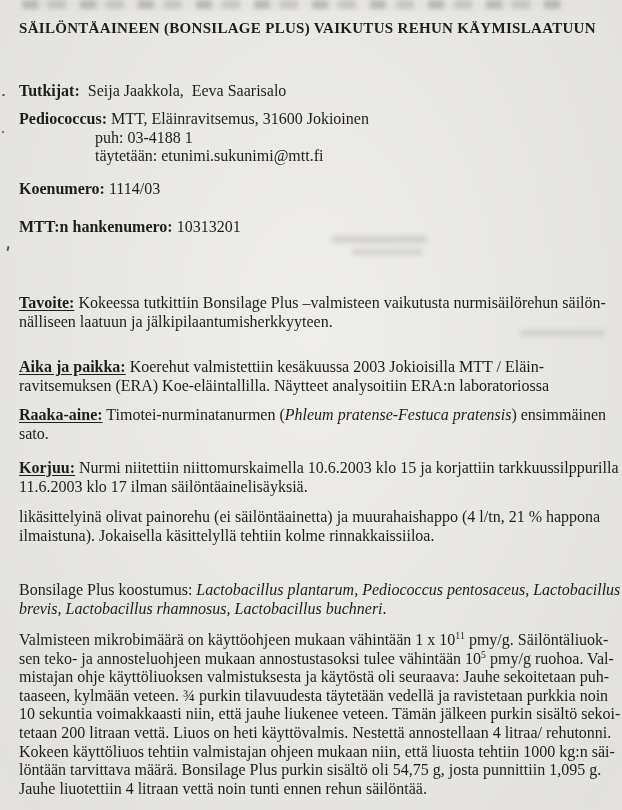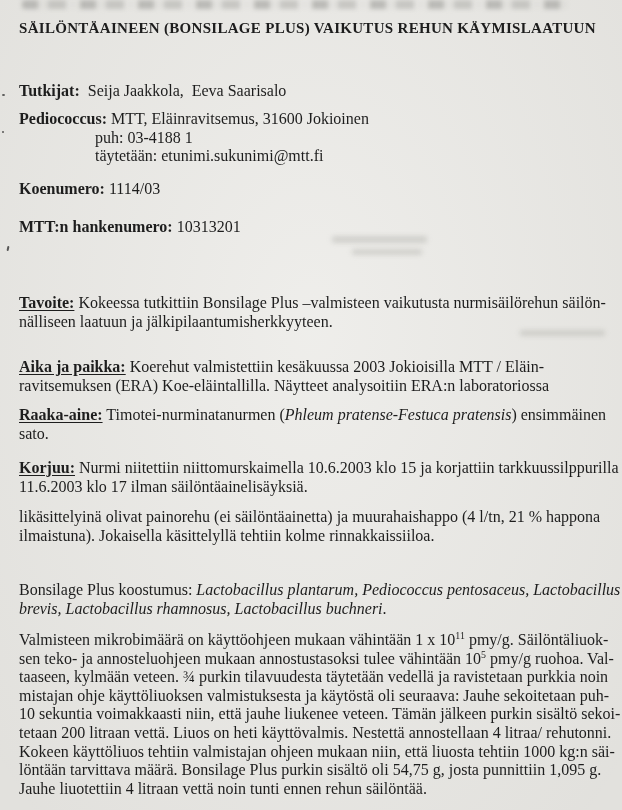--- a/index.html
+++ b/index.html
@@ -129,22 +129,22 @@
         <div class="line"><span class="run">likäsittelyinä olivat painorehu (ei säilöntäainetta) ja muurahaishappo (4 l/tn, 21 % happona</span></div>
         <div class="line"><span class="run">ilmaistuna). Jokaisella käsittelyllä tehtiin kolme rinnakkaissiiloa.</span></div>
       </div>
       <div class="block" id="blk-koostumus">
         <div class="line"><span class="run">Bonsilage Plus koostumus: </span><span class="run i">Lactobacillus plantarum, Pediococcus pentosaceus, Lactobacillus</span></div>
         <div class="line"><span class="run i">brevis, Lactobacillus rhamnosus, Lactobacillus buchneri</span><span class="run">.</span></div>
       </div>
       <div class="block" id="blk-valmiste">
         <div class="line"><span class="run">Valmisteen mikrobimäärä on käyttöohjeen mukaan vähintään 1 x 10</span><sup class="run">11</sup><span class="run"> pmy/g. Säilöntäliuok-</span></div>
         <div class="line"><span class="run">sen teko- ja annosteluohjeen mukaan annostustasoksi tulee vähintään 10</span><sup class="run">5</sup><span class="run"> pmy/g ruohoa. Val-</span></div>
+        <div class="line"><span class="run">mistajan ohje käyttöliuoksen valmistuksesta ja käytöstä oli seuraava: Jauhe sekoitetaan puh-</span></div>
         <div class="line"><span class="run">taaseen, kylmään veteen. ¾ purkin tilavuudesta täytetään vedellä ja ravistetaan purkkia noin</span></div>
-        <div class="line"><span class="run">mistajan ohje käyttöliuoksen valmistuksesta ja käytöstä oli seuraava: Jauhe sekoitetaan puh-</span></div>
         <div class="line"><span class="run">10 sekuntia voimakkaasti niin, että jauhe liukenee veteen. Tämän jälkeen purkin sisältö sekoi-</span></div>
         <div class="line"><span class="run">tetaan 200 litraan vettä. Liuos on heti käyttövalmis. Nestettä annostellaan 4 litraa/ rehutonni.</span></div>
         <div class="line"><span class="run">Kokeen käyttöliuos tehtiin valmistajan ohjeen mukaan niin, että liuosta tehtiin 1000 kg:n säi-</span></div>
         <div class="line"><span class="run">löntään tarvittava määrä. Bonsilage Plus purkin sisältö oli 54,75 g, josta punnittiin 1,095 g.</span></div>
         <div class="line"><span class="run">Jauhe liuotettiin 4 litraan vettä noin tunti ennen rehun säilöntää.</span></div>
       </div>
     </div>
 </div>
 
 </body></html>

